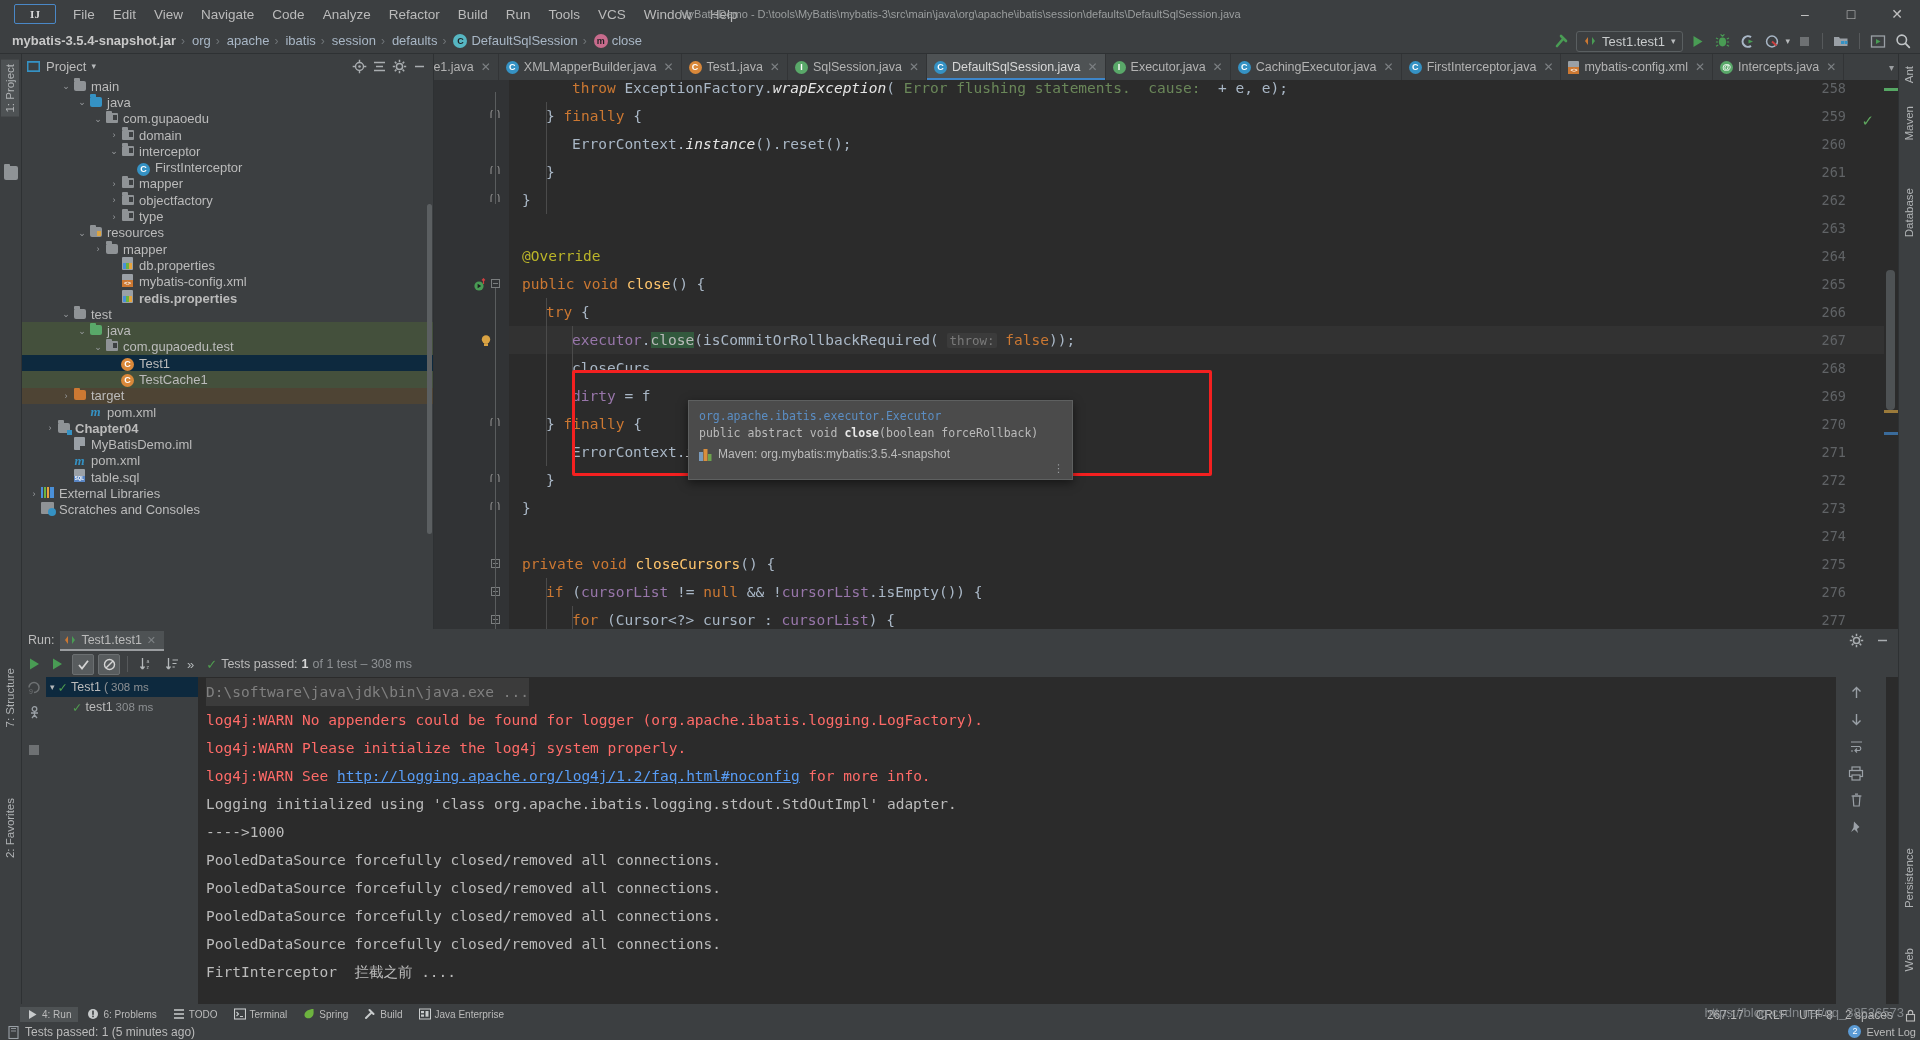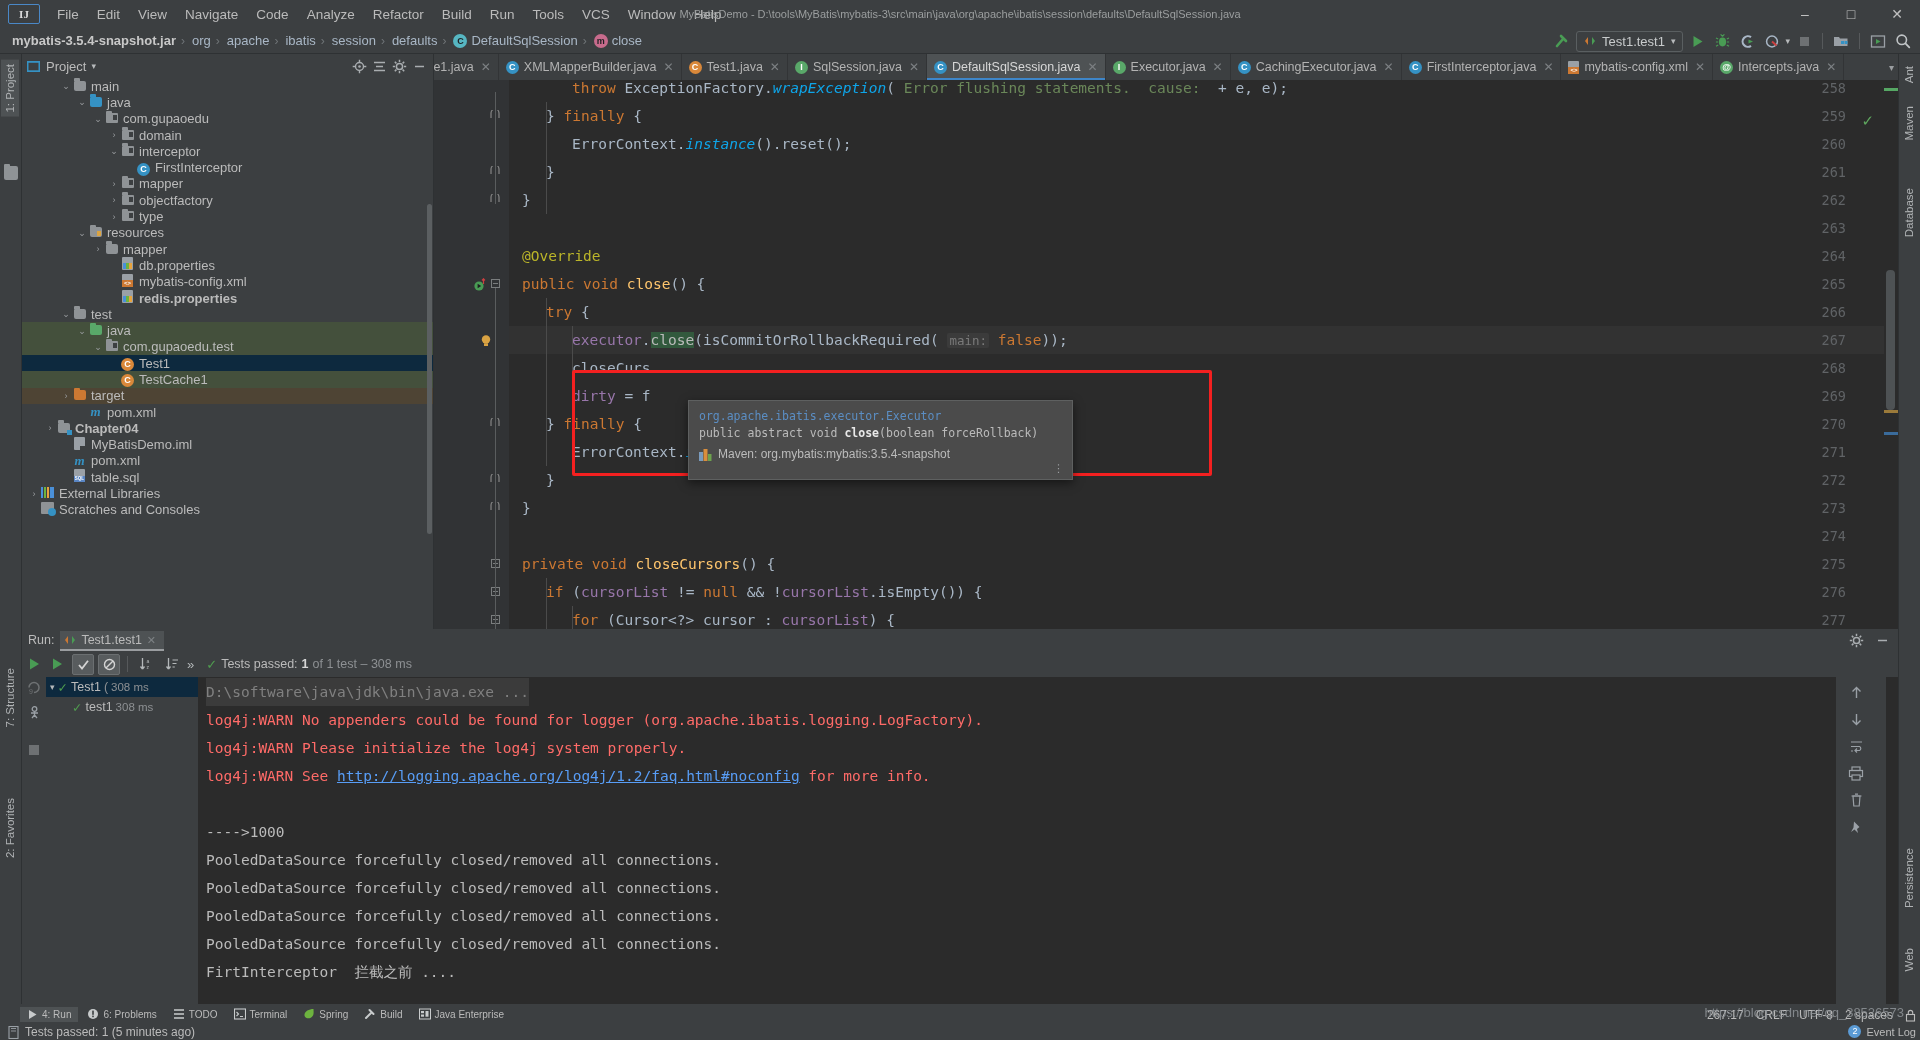--- a/index.html
+++ b/index.html
@@ -12,21 +12,21 @@
   }
   #app { position: relative; width: 1920px; height: 1040px; }
 
   
   .menubar {
     position: absolute; left: 0; top: 0; width: 1920px; height: 28px;
     background: #3c3f41; display: flex; align-items: center;
     font-size: 13.5px; color: #bbbbbb;
   }
   .ij-logo {
-    width: 32px; height: 20px; margin-left: 8px; margin-right: 8px;
+    width: 42px; height: 20px; margin-left: 14px; margin-right: 8px;
     border: 1.5px solid #4a88c7; border-radius: 2px;
     display:flex; align-items:center; justify-content:center;
     font-size: 11px; font-weight: bold; color: #dcdcdc;
     font-family: "Liberation Serif", serif;
   }
   .menu-item { padding: 4px 9px; cursor: default; white-space: nowrap; }
   .win-title {
     position: absolute; left: 50%; transform: translateX(-50%);
     font-size: 11px; color: #9b9e9f; white-space: nowrap;
   }
@@ -172,21 +172,21 @@
   .ctext { position:absolute; left:88px; white-space:pre; }
   .ctext.ind1 { left:112px; }
   .ctext.ind2 { left:138px; }
 
   .kw { color:#cc7832; }
   .str { color:#6a8759; }
   .ann2 { color:#bbb529; }
   .fld2 { color:#9876aa; }
   .fn { color:#ffc66d; }
   .plain { color:#a9b7c6; }
-  .ital { font-style:italic; color:#0ea5e9; }
+  .ital { font-style:italic; color:#e5e5e5; }
   .hint { color:#7a7a7a; font-size:12.5px; }
   .hintbg { background:#3b3b3b; border-radius:2px; padding:0 2px; }
 
   .highlight-line { position:absolute; left:75px; right:0; height:28px; background:#323232; }
   .search-hl { background:#32593d; }
   .redbox {
     position:absolute; border:3px solid #f42020; border-radius:2px;
   }
   .tooltip {
     position:absolute; background:#4b4b4b; border:1px solid #5e6060;
@@ -658,21 +658,21 @@
         <div class="ctext" style="top: 134px;"></div>
         <div class="gline" style="top: 162px;">264</div>
         <div class="ctext" style="top: 162px;"><span class="ann2">@Override</span></div>
         <div class="gline" style="top: 190px;">265</div>
         <div class="foldsq" style="top: 199px;"></div>
         <div class="ctext" style="top: 190px;"><span class="kw">public </span><span class="kw">void </span><span class="fn">close</span><span class="plain">() {</span></div>
         <div class="gline" style="top: 218px;">266</div>
         <div class="ctext ind1" style="top: 218px;"><span class="kw">try</span><span class="plain"> {</span></div>
         <div class="highlight-line" style="top: 246px;"></div>
         <div class="gline" style="top: 246px;">267</div>
-        <div class="ctext ind2" style="top: 246px;"><span class="fld2">executor</span><span class="plain">.</span><span class="search-hl">close</span><span class="plain">(isCommitOrRollbackRequired( </span><span class="hint hintbg">main:</span><span class="plain"> </span><span class="kw">false</span><span class="plain">));</span></div>
+        <div class="ctext ind2" style="top: 246px;"><span class="fld2">executor</span><span class="plain">.</span><span class="search-hl">close</span><span class="plain">(isCommitOrRollbackRequired( </span><span class="hint hintbg">throw:</span><span class="plain"> </span><span class="kw">false</span><span class="plain">));</span></div>
         <div class="gline" style="top: 274px;">268</div>
         <div class="ctext ind2" style="top: 274px;"><span class="plain">closeCurs</span></div>
         <div class="gline" style="top: 302px;">269</div>
         <div class="ctext ind2" style="top: 302px;"><span class="fld2">dirty</span><span class="plain"> = f</span></div>
         <div class="gline" style="top: 330px;">270</div>
         <div class="fold" style="top: 338px;">
           <svg width="10" height="10" viewBox="0 0 10 10">
             <path d="M1 8 L1 3 A4 4 0 0 1 9 3 L9 8" stroke="#8c8c8c" stroke-width="1.1" fill="none"></path>
           </svg>
         </div>
@@ -855,20 +855,21 @@
         <span>test1</span>
         <span style="color:#8d9093;font-size:11.5px">308 ms</span>
       </div>
     </div>
 
     <div class="console" id="console-area">
         <div class="cl sys" style="top: 1px;">D:\software\java\jdk\bin\java.exe ...</div>
         <div class="cl err" style="top: 29px;">log4j:WARN No appenders could be found for logger (org.apache.ibatis.logging.LogFactory).</div>
         <div class="cl err" style="top: 57px;">log4j:WARN Please initialize the log4j system properly.</div>
         <div class="cl err" style="top: 85px;"><span>log4j:WARN See </span><a href="#">http://logging.apache.org/log4j/1.2/faq.html#noconfig</a><span> for more info.</span></div>
+        <div class="cl out" style="top: 113px;">Logging initialized using 'class org.apache.ibatis.logging.stdout.StdOutImpl' adapter.</div>
         <div class="cl out" style="top: 141px;">----&gt;1000</div>
         <div class="cl out" style="top: 169px;">PooledDataSource forcefully closed/removed all connections.</div>
         <div class="cl out" style="top: 197px;">PooledDataSource forcefully closed/removed all connections.</div>
         <div class="cl out" style="top: 225px;">PooledDataSource forcefully closed/removed all connections.</div>
         <div class="cl out" style="top: 253px;">PooledDataSource forcefully closed/removed all connections.</div>
         <div class="cl out" style="top: 281px;">FirtInterceptor  拦截之前 ....</div>
       </div>
     <div class="cons-scroll"></div>
 
     <div class="console-right">

